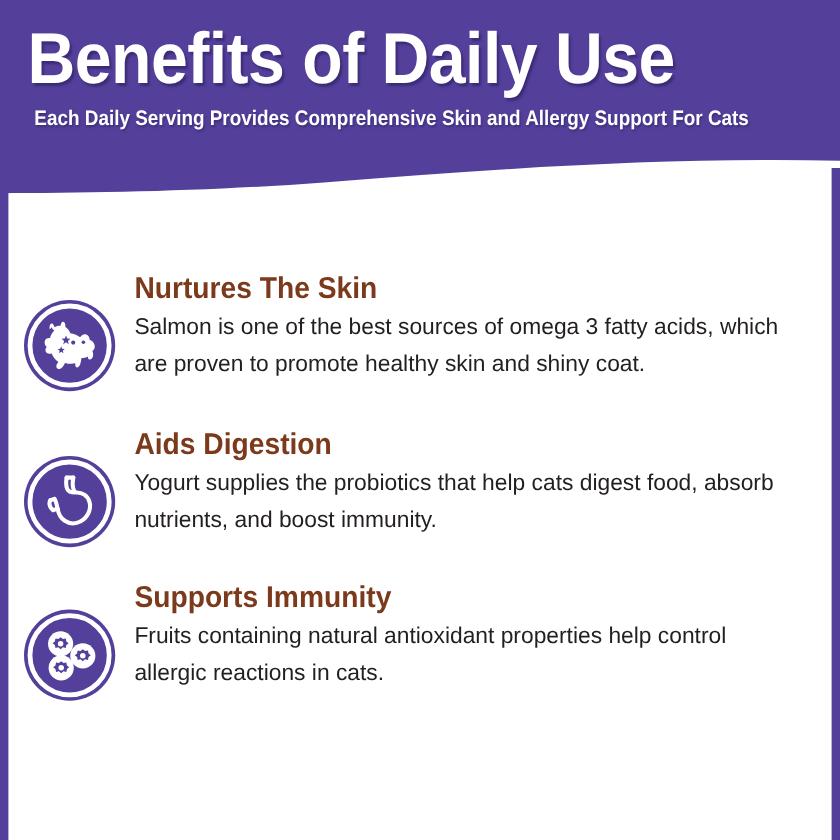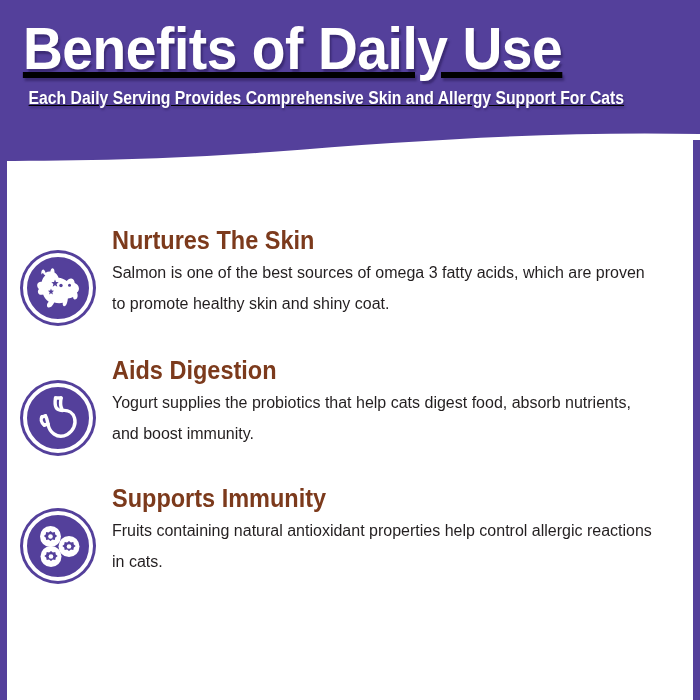--- a/index.html
+++ b/index.html
@@ -39,21 +39,20 @@
   }
 
   .header-text-wrap {
     position: absolute;
     left: 0;
     top: 0;
     width: 572px;
     z-index: 3;
     text-align: left;
     pointer-events: none;
-    text-decoration: underline;
   }
 
   .poster-title {
     margin: 0;
     padding: 0;
     font-family: "Liberation Sans Narrow", "Liberation Sans", sans-serif;
     font-weight: bold;
     font-size: 60px;
     line-height: 62px;
     letter-spacing: -0.5px;
@@ -135,21 +134,21 @@
     letter-spacing: 0px;
     color: #7C3A1C;
     transform: scaleX(0.94);
     transform-origin: left center;
     white-space: nowrap;
   }
 
   .benefit-body {
     margin: 0;
     font-family: "Liberation Sans", sans-serif;
-    font-size: 16px;
+    font-size: 19px;
     line-height: 31px;
     color: #231f20;
     max-width: 545px;
   }
 
   
   .row-1 { margin-bottom: 24px; }
   .row-2 { margin-bottom: 22px; }
   .row-3 { margin-bottom: 0; }
 </style>

